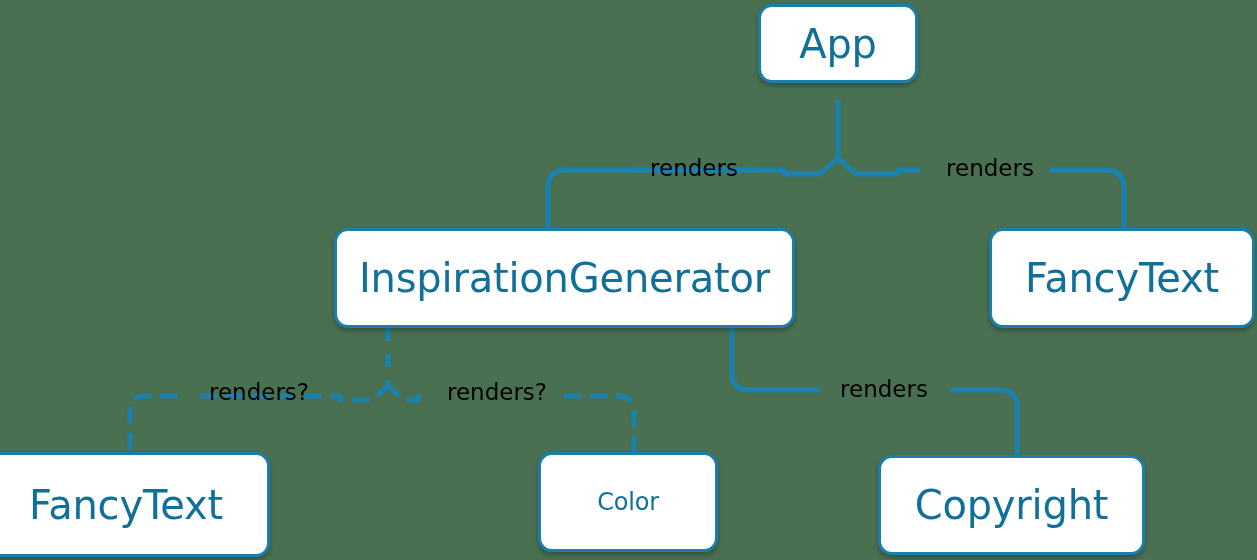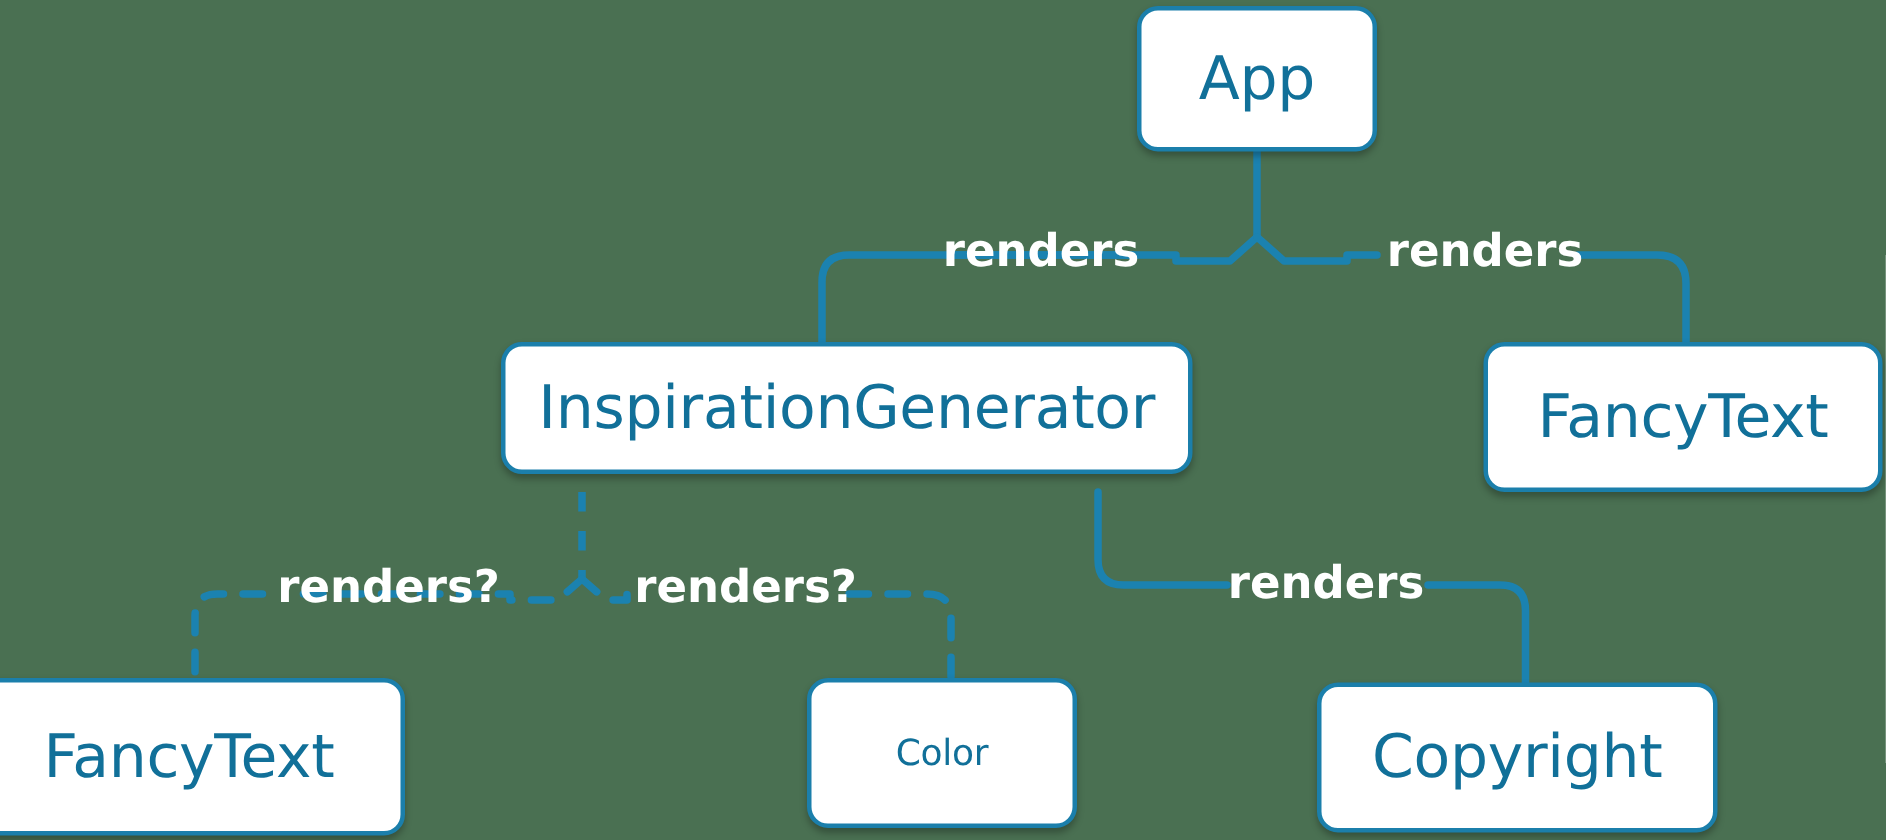--- a/index.html
+++ b/index.html
@@ -39,24 +39,24 @@
   }
   .node-label {
     color: #117099;
     font-family: "DejaVu Sans", sans-serif;
     font-weight: 400;
     letter-spacing: -0.2px;
     white-space: nowrap;
   }
   .edge-label {
     position: absolute;
-    color: #ffffff;
+    color: #000000;
     font-family: "DejaVu Sans", sans-serif;
-    font-weight: 700;
-    font-size: 30px;
+    font-weight: 400;
+    font-size: 23px;
     white-space: nowrap;
     z-index: 4;
     transform: translate(-50%, -50%);
   }
 </style>
 </head>
 <body>
 
 <div id="diagram-root">
 
@@ -81,25 +81,25 @@
     <path d="M 732 328 L 732 373 Q 732 390 749 390 L 818 390" stroke="#1b82b0" stroke-width="5" fill="none" stroke-linecap="round" stroke-linejoin="round"></path>
     <path d="M 952 390 L 1000 390 Q 1017 390 1017 407 L 1017 455" stroke="#1b82b0" stroke-width="5" fill="none" stroke-linecap="round" stroke-linejoin="round"></path>
   </svg>
 
   <div class="edge-label" style="left:694px; top:168px;">renders</div>
   <div class="edge-label" style="left:990px; top:168px;">renders</div>
   <div class="edge-label" style="left:259px; top:392px;">renders?</div>
   <div class="edge-label" style="left:497px; top:392px;">renders?</div>
   <div class="edge-label" style="left:884px; top:389px;">renders</div>
 
-  <div class="node" style="left:758px; top:4px; width:160px; height:97px;">
+  <div class="node" style="left:758px; top:4px; width:160px; height:79px;">
     <span class="node-label" style="font-size:40px;">App</span>
   </div>
 
-  <div class="node" style="left:334px; top:228px; width:461px; height:88px;">
+  <div class="node" style="left:334px; top:228px; width:461px; height:100px;">
     <span class="node-label" style="font-size:40px;">InspirationGenerator</span>
   </div>
 
   <div class="node" style="left:989px; top:228px; width:266px; height:100px;">
     <span class="node-label" style="font-size:40px;">FancyText</span>
   </div>
 
   <div class="node" style="left:-18px; top:452px; width:288px; height:105px;">
     <span class="node-label" style="font-size:40px;">FancyText</span>
   </div>

